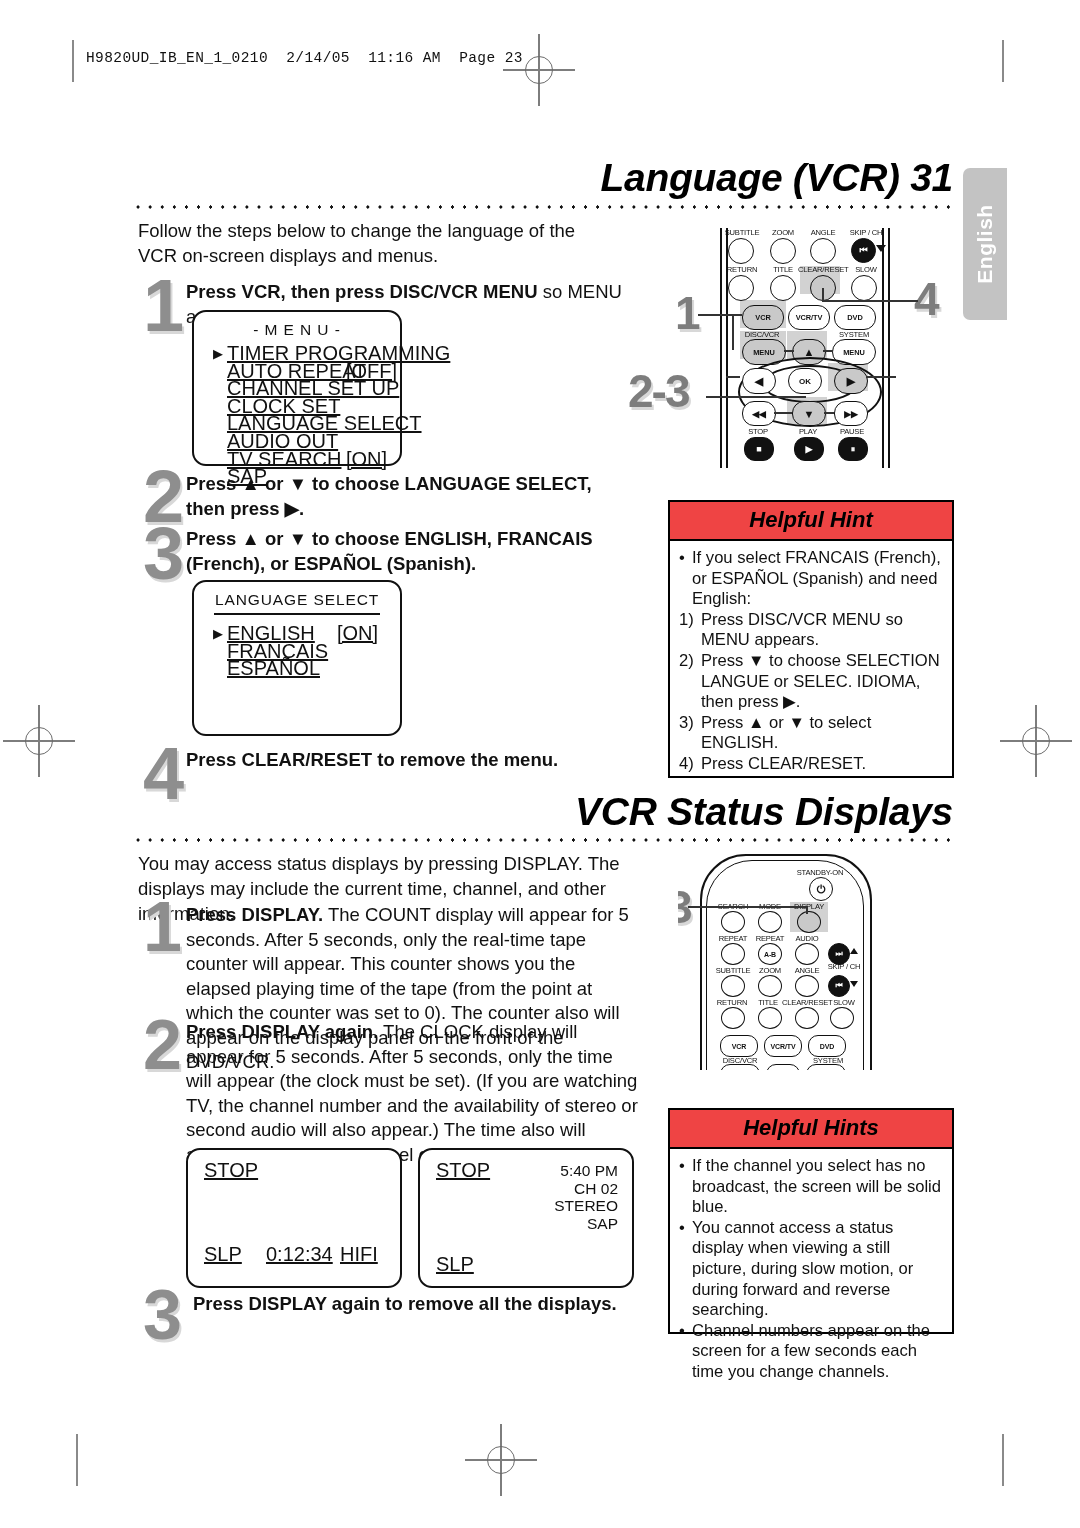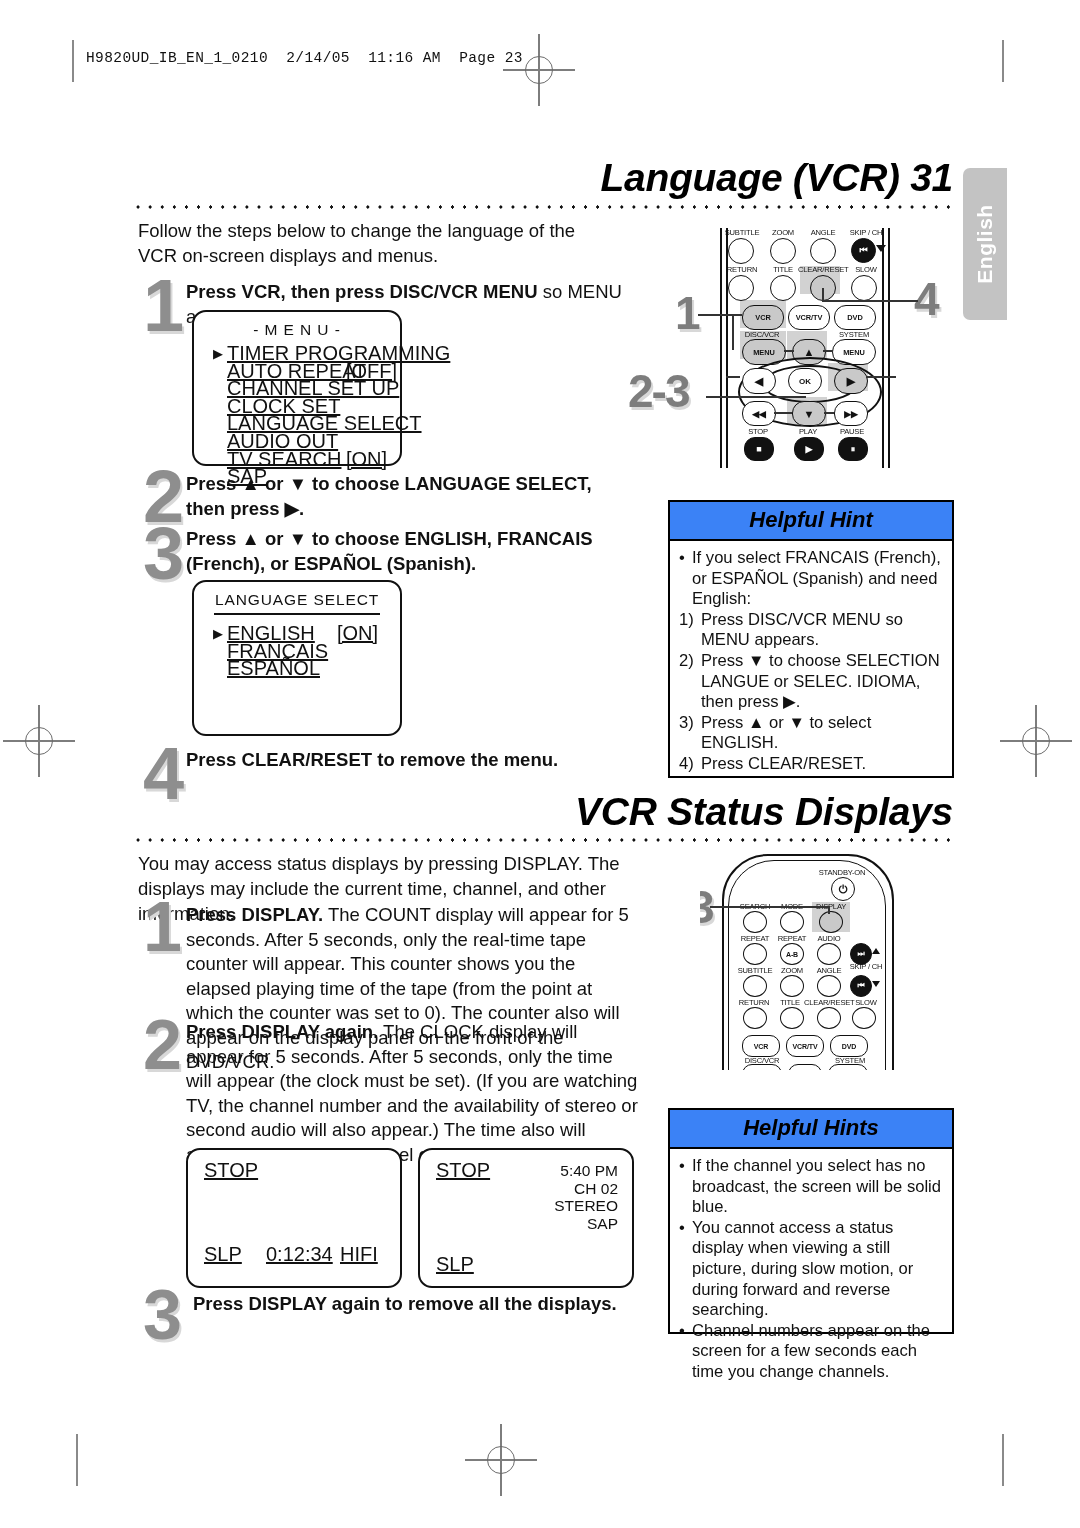--- a/index.html
+++ b/index.html
@@ -63,21 +63,21 @@
     font-size:15.5px;color:#111;
   }
   .osd .ttl{position:absolute;left:0;right:0;text-align:center;font-size:15.5px;letter-spacing:.9px;}
   .osd .hr{position:absolute;height:1.6px;background:#111;}
   .osd .row{position:absolute;white-space:nowrap;font-size:20px;line-height:17.6px;text-decoration:underline;}
   .osd .cur{position:absolute;font-size:13px;line-height:17.6px;}
 
   
   .hintbox{position:absolute;border:2.4px solid #000;background:#fff;}
   .hinthdr{
-    background:#3b82f6;border-bottom:2.4px solid #000;text-align:center;
+    background:#ef4444;border-bottom:2.4px solid #000;text-align:center;
     font-style:italic;font-weight:bold;font-size:22px;padding:5px 9px 6px;
   }
   .hintbody{padding:7px 10px 8px 9px;font-size:16.6px;line-height:20.6px;color:#111;}
   .hintbody .li{display:flex;margin-bottom:0px;}
   .hintbody .bul{width:13px;flex:0 0 13px;}
   .hintbody .num{width:22px;flex:0 0 22px;}
   .hintbody .tx{flex:1;}
 
   
   .remote{position:absolute;}
@@ -336,21 +336,21 @@
         <div style="font-size: 15.5px; line-height: 17.6px;">SAP</div>
       </div>
     <div class="row" style="left:16px;top:106px;">SLP</div>
   </div>
 
   <div class="stepnum small" style="left:143px;top:1288px;">3</div>
   <div class="steptxt" style="left:193px;top:1292px;width:452px;">
     <span><b>Press DISPLAY again to remove all the displays.</b></span>
   </div>
 
-  <div class="remote" style="left:700px;top:848px;width:262px;height:222px;overflow:hidden;">
+  <div class="remote" style="left:678px;top:848px;width:262px;height:222px;overflow:hidden;">
     <div class="rbody round" style="left:22px;top:6px;width:168px;height:240px;"></div>
     <div class="rbody round" style="left:28px;top:12px;width:156px;height:234px;border-width:1.4px;"></div>
 
     <div class="hl" style="left:112px;top:54px;width:38px;height:30px;"></div>
 
     <div class="blabel" style="left:112px;top:20px;width:60px;">STANDBY-ON</div>
     <div class="btn" style="left:131px;top:29px;width:22px;height:22px;font-size:11px;">⏻</div>
 
     <div class="blabel" style="left:36px;top:54px;width:38px;">SEARCH</div>
     <div class="blabel" style="left:74px;top:54px;width:36px;">MODE</div>

